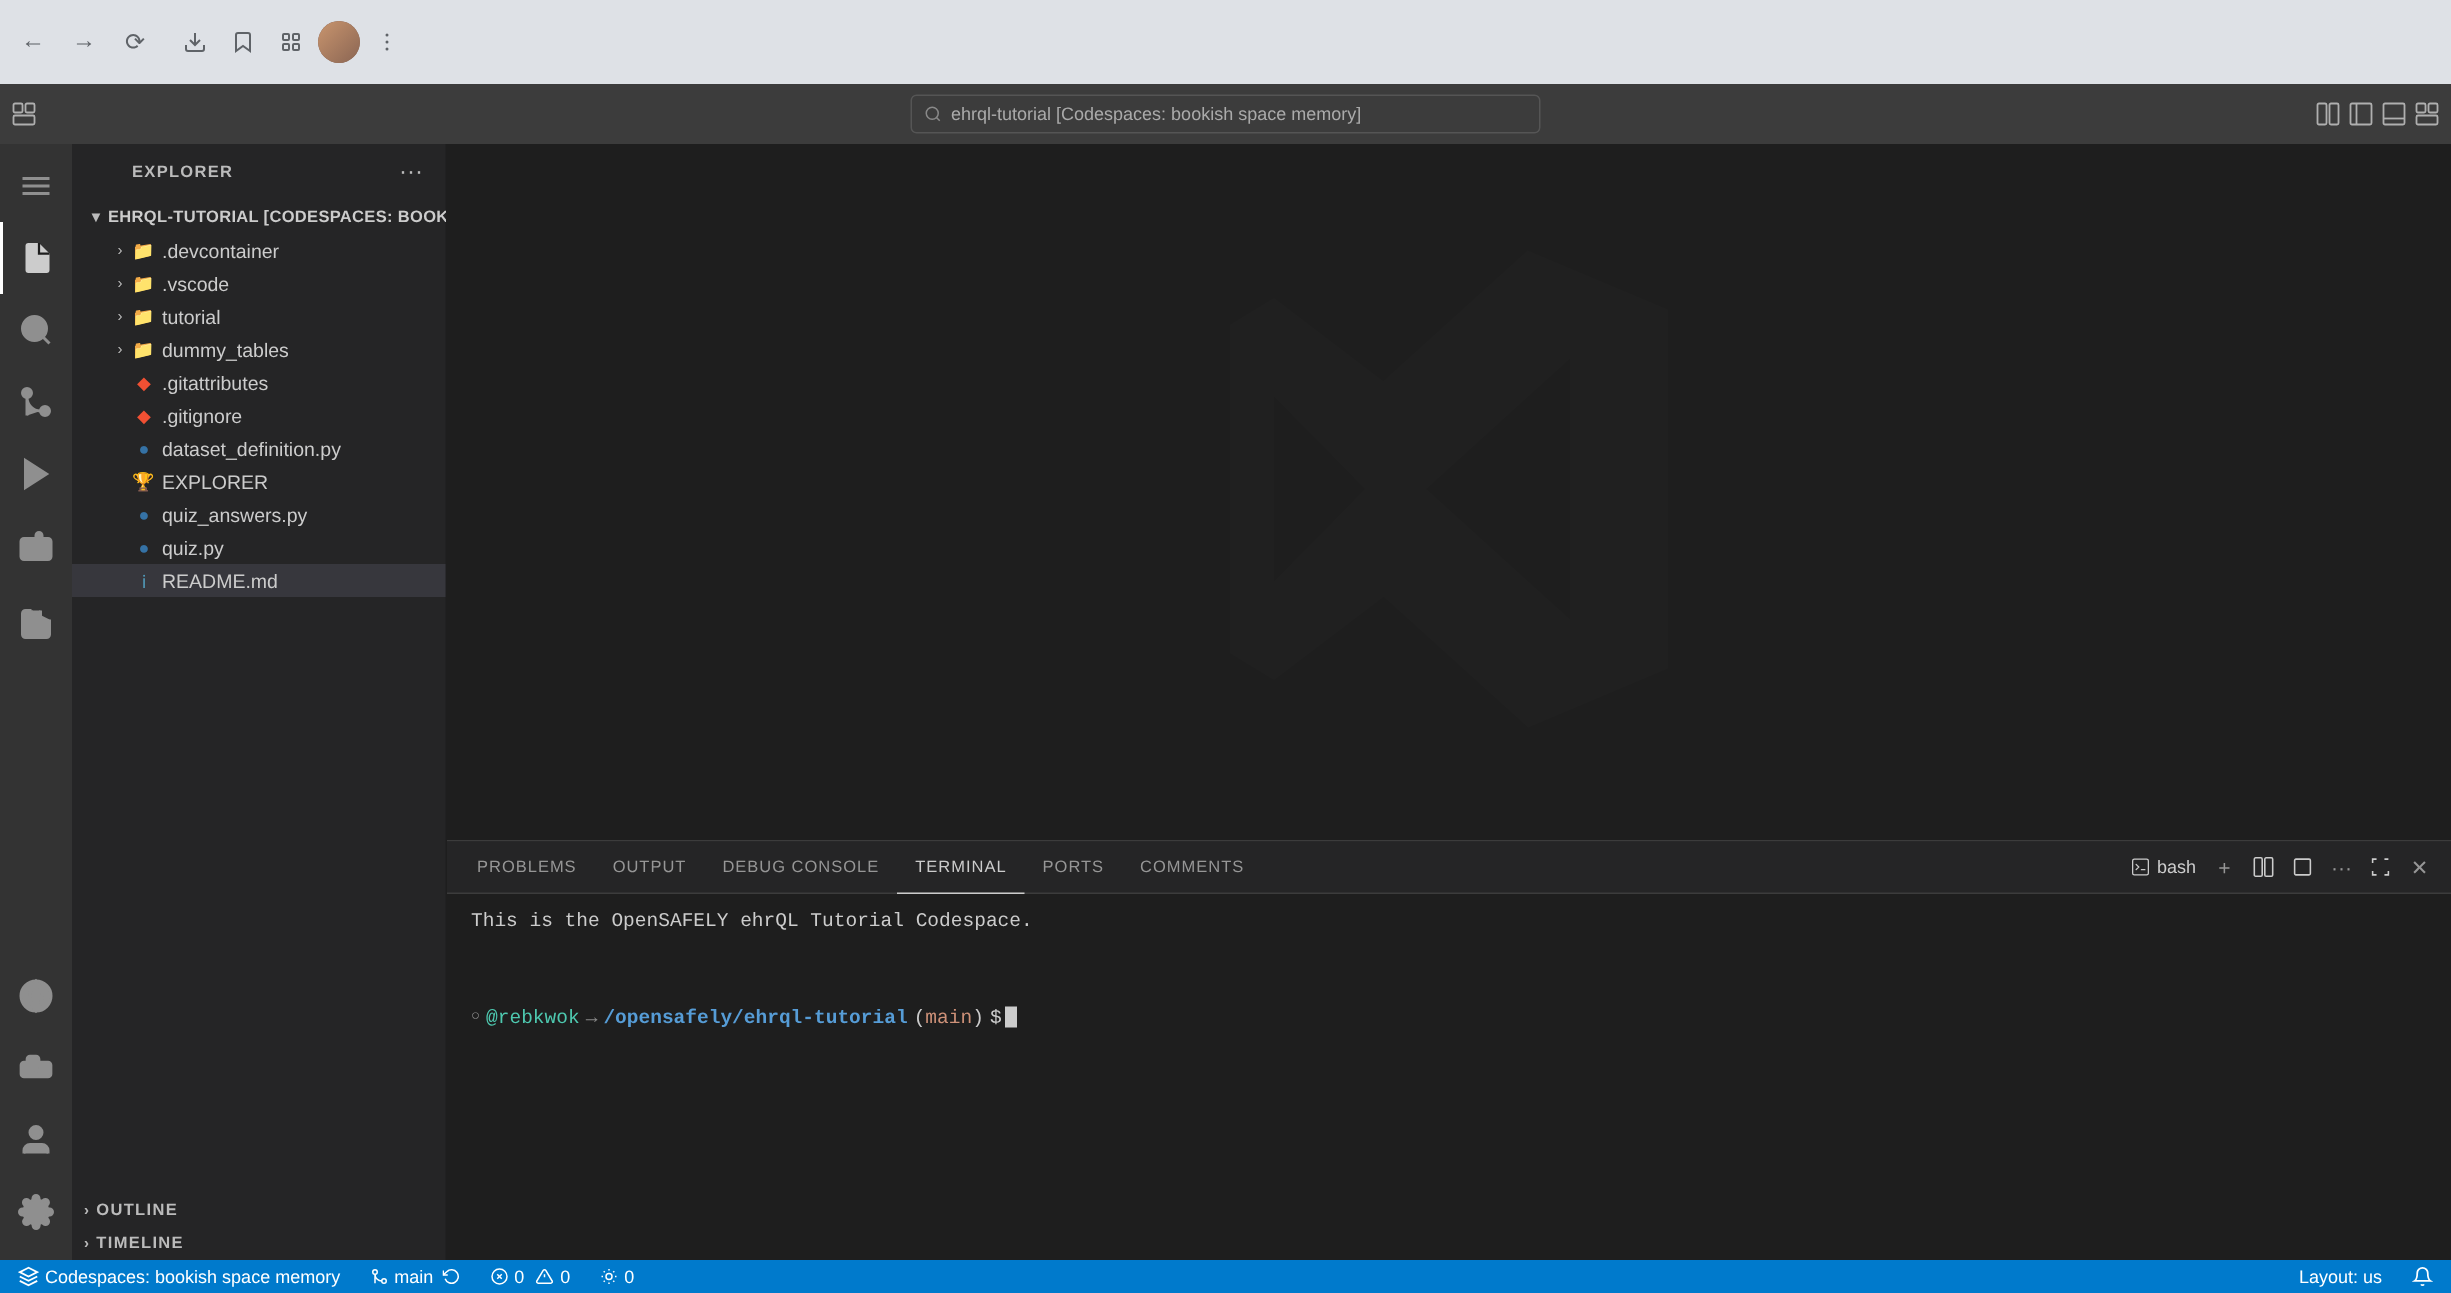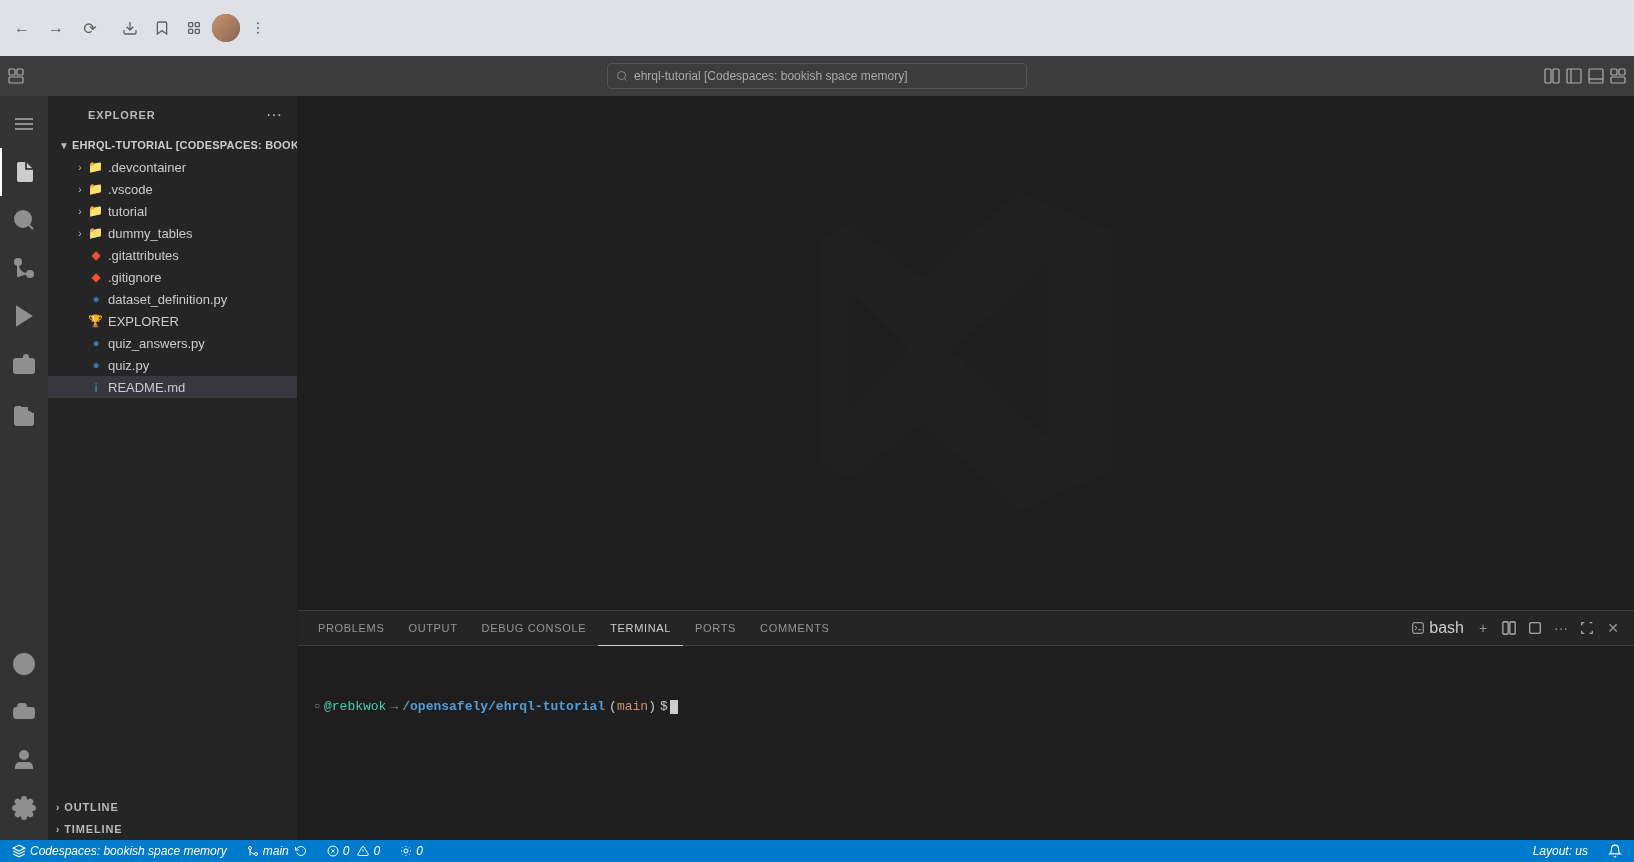--- a/index.html
+++ b/index.html
@@ -52,43 +52,43 @@
     .sidebar-section-header { display: flex; align-items: center; height: 22px; padding: 0 8px; font-size: 11px; font-weight: 700; letter-spacing: 0.08em; color: #bbbbbb; cursor: pointer; text-transform: uppercase; }
     .sidebar-section-header .arrow { margin-right: 4px; font-size: 10px; }
 
     
     .editor-area { flex: 1; display: flex; flex-direction: column; background: #1e1e1e; overflow: hidden; }
     .editor-main { flex: 1; display: flex; align-items: center; justify-content: center; background: #1e1e1e; overflow: hidden; position: relative; }
     .vscode-logo { opacity: 0.08; }
     .vscode-logo svg { width: 340px; height: 340px; }
 
     
-    .terminal-panel { height: 230px; background: #1e1e1e; border-top: 1px solid #3c3c3c; display: flex; flex-direction: column; flex-shrink: 0; }
+    .terminal-panel { height: 280px; background: #1e1e1e; border-top: 1px solid #3c3c3c; display: flex; flex-direction: column; flex-shrink: 0; }
     .terminal-tabs { display: flex; align-items: center; background: #252526; height: 35px; border-bottom: 1px solid #3c3c3c; padding: 0 8px; }
     .terminal-tab { padding: 0 12px; height: 35px; display: flex; align-items: center; font-size: 11px; color: #969696; cursor: pointer; border-bottom: 1px solid transparent; text-transform: uppercase; letter-spacing: 0.06em; }
     .terminal-tab.active { color: #cccccc; border-bottom: 1px solid #cccccc; }
     .terminal-tab-spacer { flex: 1; }
     .terminal-action-btn { background: transparent; border: none; cursor: pointer; color: #969696; width: 26px; height: 26px; display: flex; align-items: center; justify-content: center; font-size: 14px; border-radius: 3px; }
-    .terminal-bash-label { font-size: 16px; color: #ccc; display: flex; align-items: center; gap: 4px; margin-right: 6px; }
+    .terminal-bash-label { font-size: 12px; color: #ccc; display: flex; align-items: center; gap: 4px; margin-right: 6px; }
     .terminal-content { flex: 1; padding: 8px 16px; font-family: 'Consolas', 'Courier New', monospace; font-size: 13px; color: #cccccc; overflow-y: auto; line-height: 1.5; }
     .terminal-line { display: block; margin-bottom: 2px; }
     .terminal-prompt { display: flex; align-items: center; gap: 0; }
     .prompt-circle { color: #888; margin-right: 4px; font-size: 10px; }
     .prompt-user { color: #4ec9b0; }
     .prompt-arrow { color: #888; margin: 0 4px; }
     .prompt-path { color: #569cd6; font-weight: bold; }
     .prompt-branch { color: #ce9178; }
     .prompt-dollar { color: #cccccc; margin-left: 4px; }
     .prompt-cursor { display: inline-block; width: 8px; height: 14px; background: #cccccc; margin-left: 2px; vertical-align: middle; }
 
     
     .status-bar { height: 22px; background: #007acc; display: flex; align-items: center; padding: 0 8px; font-size: 12px; color: #ffffff; flex-shrink: 0; }
     .status-bar-left { display: flex; align-items: center; gap: 12px; }
     .status-bar-right { margin-left: auto; display: flex; align-items: center; gap: 12px; }
-    .status-item { display: flex; align-items: center; gap: 4px; cursor: pointer; padding: 0 4px; font-style: italic; }
+    .status-item { display: flex; align-items: center; gap: 4px; cursor: pointer; padding: 0 4px; }
   </style>
 </head>
 <body>
 
 <div class="browser-chrome">
   <button class="browser-nav-btn">←</button>
   <button class="browser-nav-btn">→</button>
   <button class="browser-nav-btn">⟳</button>
   <div class="browser-right-icons">
     <button class="browser-icon-btn">
@@ -382,20 +382,21 @@
         </button>
         <button class="terminal-action-btn">···</button>
         <button class="terminal-action-btn">
           <svg width="14" height="14" viewBox="0 0 16 16" fill="none" stroke="#ccc" stroke-width="1.2">
               <path d="M5 2H2v3M14 2h-3v-0M2 11v3h3M11 14h3v-3"></path>
             </svg>
         </button>
         <button class="terminal-action-btn">✕</button>
       </div>
       <div class="terminal-content">
+        <span class="terminal-line">This is the OpenSAFELY ehrQL Tutorial Codespace.</span>
         <span class="terminal-line">&nbsp;</span>
         <span class="terminal-line">&nbsp;</span>
         <div class="terminal-prompt">
           <span class="prompt-circle">○</span>
           <span class="prompt-user">@rebkwok</span>
           <span class="prompt-arrow">→</span>
           <span class="prompt-path">/opensafely/ehrql-tutorial</span>
           <span style="margin-left:4px;color:#cccccc;">(</span>
           <span class="prompt-branch">main</span>
           <span style="color:#cccccc;">)</span>

